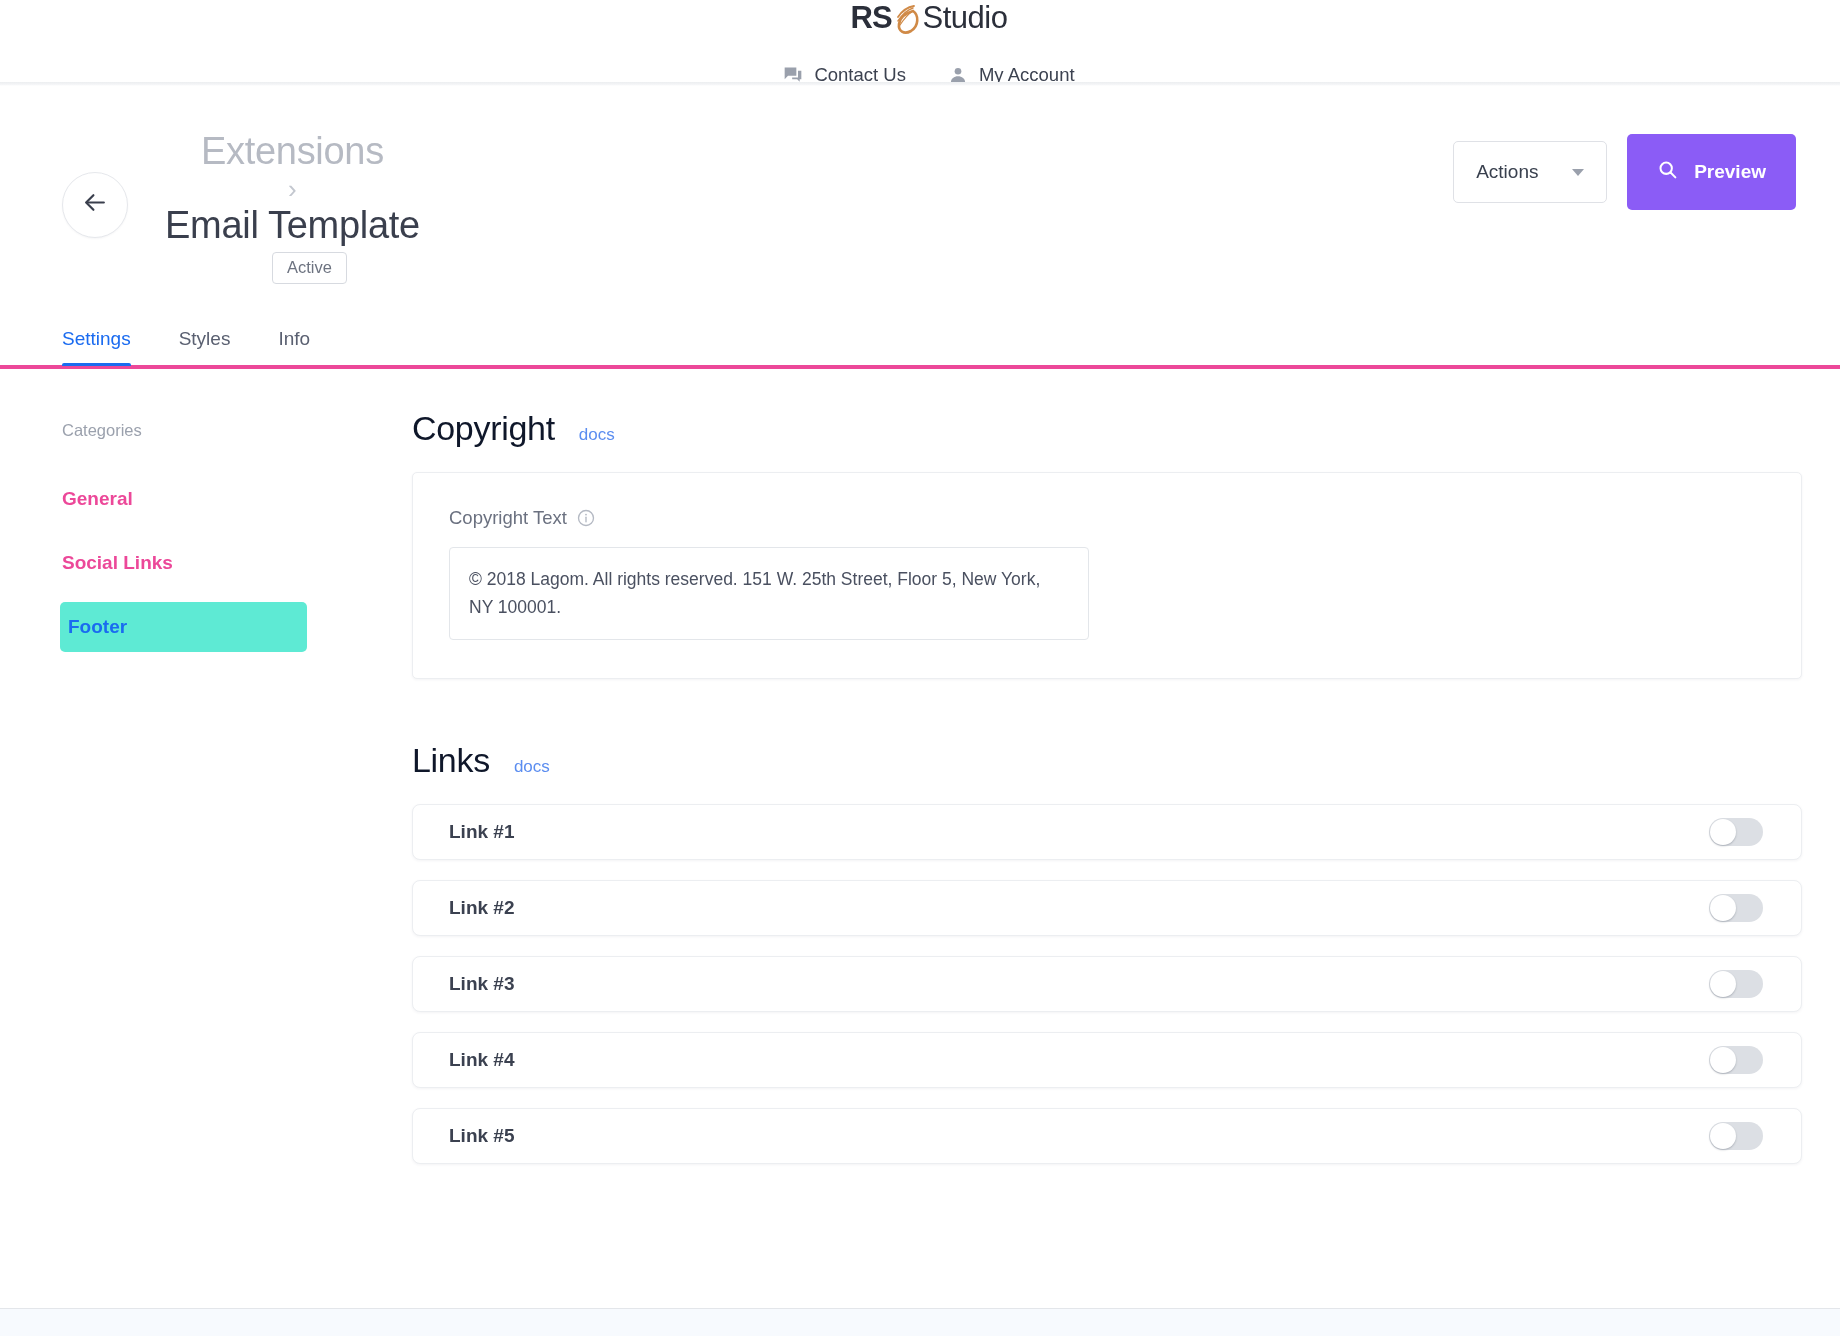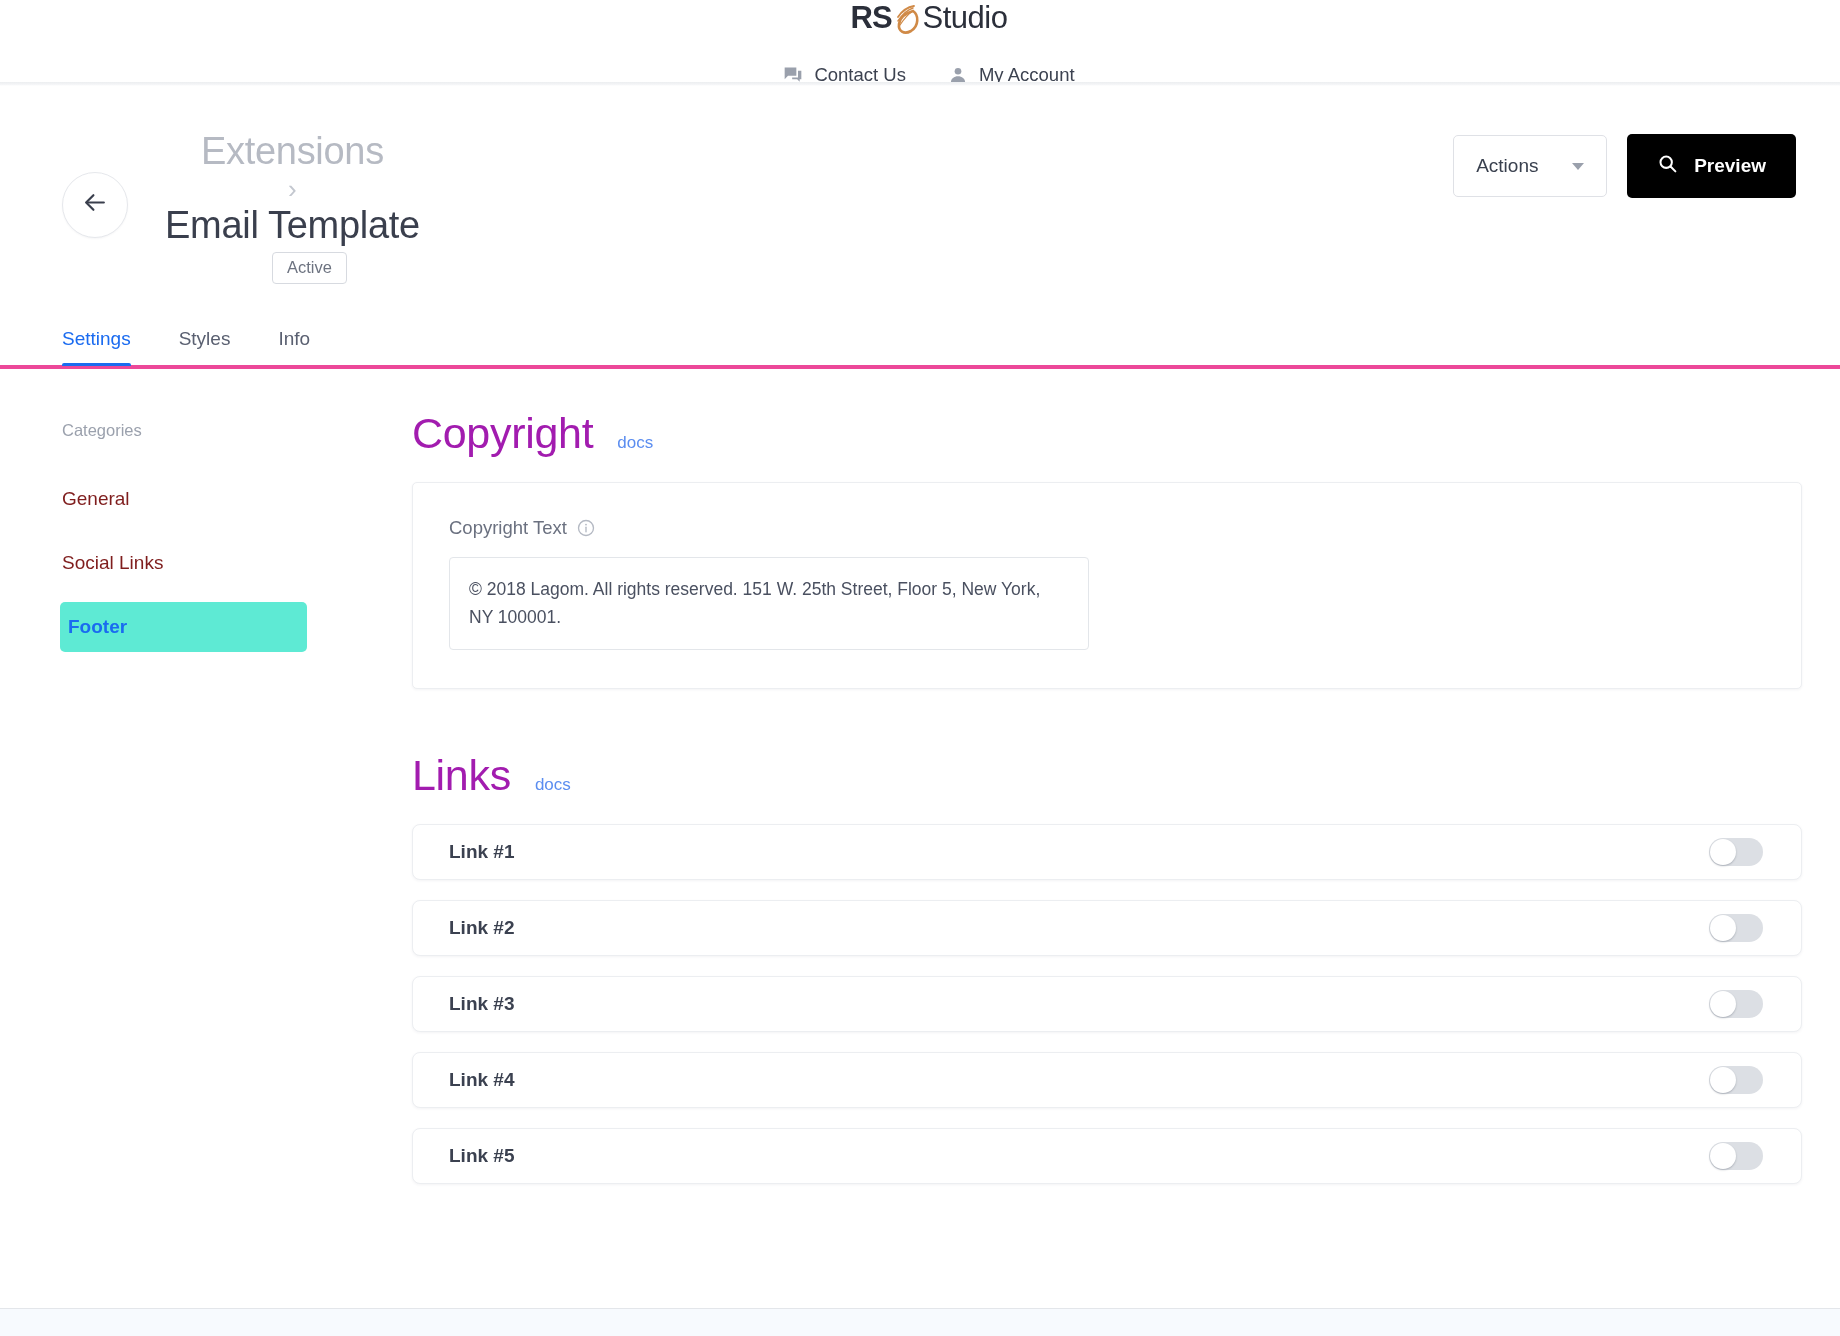--- a/index.html
+++ b/index.html
@@ -129,22 +129,22 @@
     font-weight: 500;
     cursor: pointer;
   }
   .caret {
     width: 0; height: 0;
     border-left: 6px solid transparent;
     border-right: 6px solid transparent;
     border-top: 7px solid #9aa0ac;
   }
   .btn-preview {
-    height: 64px;
-    background: #000000;
+    height: 76px;
+    background: #8b5cf6;
     border: none;
     border-radius: 5px;
     display: flex; align-items: center; justify-content: center;
     gap: 16px;
     padding: 11px 30px;
     font-size: 19px;
     color: #fff;
     font-weight: 600;
     cursor: pointer;
     font-family: "Liberation Sans", sans-serif;
@@ -186,42 +186,42 @@
   }
   .sidebar { width: 308px; flex: none; padding-top: 52px; }
   .sidebar-title {
     font-size: 16.5px;
     color: #9ba1ad;
     margin-bottom: 34px;
     padding-left: 0;
   }
   .side-item {
     font-size: 19px;
-    color: #7f1d1d;
-    font-weight: 400;
+    color: #ec4899;
+    font-weight: 700;
     padding: 14px 0;
     margin-bottom: 14px;
     cursor: pointer;
     border-radius: 5px;
   }
   .side-item.active {
     background: #5eead4;
     color: #1a6bf0;
     font-weight: 700;
     padding-left: 8px;
     width: 247px;
     margin-left: -2px;
   }
 
   .content { flex: 1; padding: 40px 38px 0 42px; overflow: hidden; }
 
   .sec-head { display: flex; align-items: baseline; gap: 24px; margin-bottom: 24px; }
   .sec-title {
-    font-size: 43px;
-    color: #a21caf;
+    font-size: 34px;
+    color: #0f172a;
     font-weight: 400;
     letter-spacing: -0.3px;
   }
   .sec-docs {
     font-size: 17px;
     color: #5b8df0;
     cursor: pointer;
   }
 
   .card {

